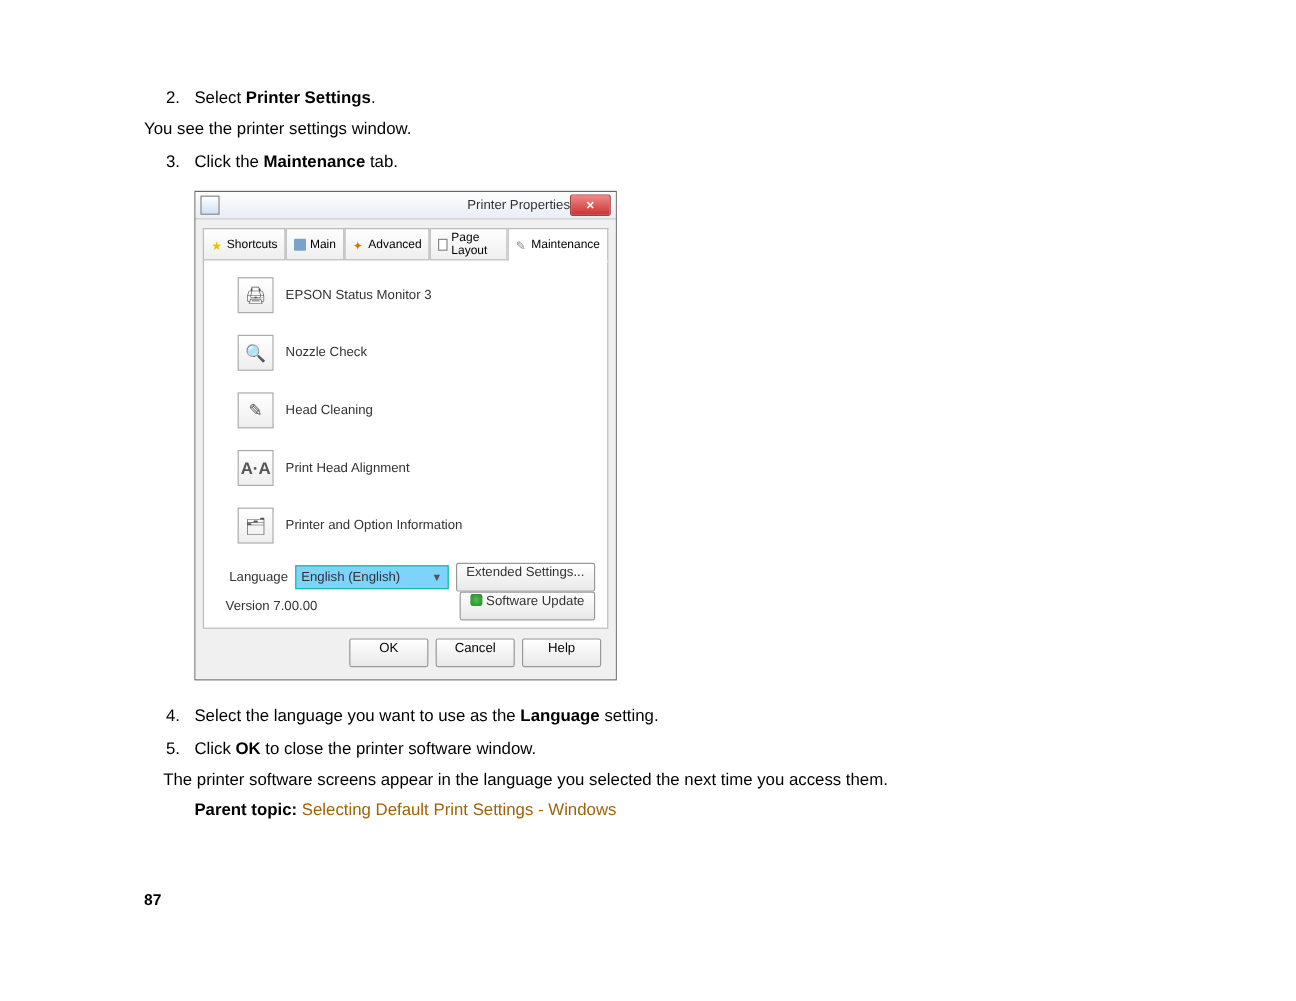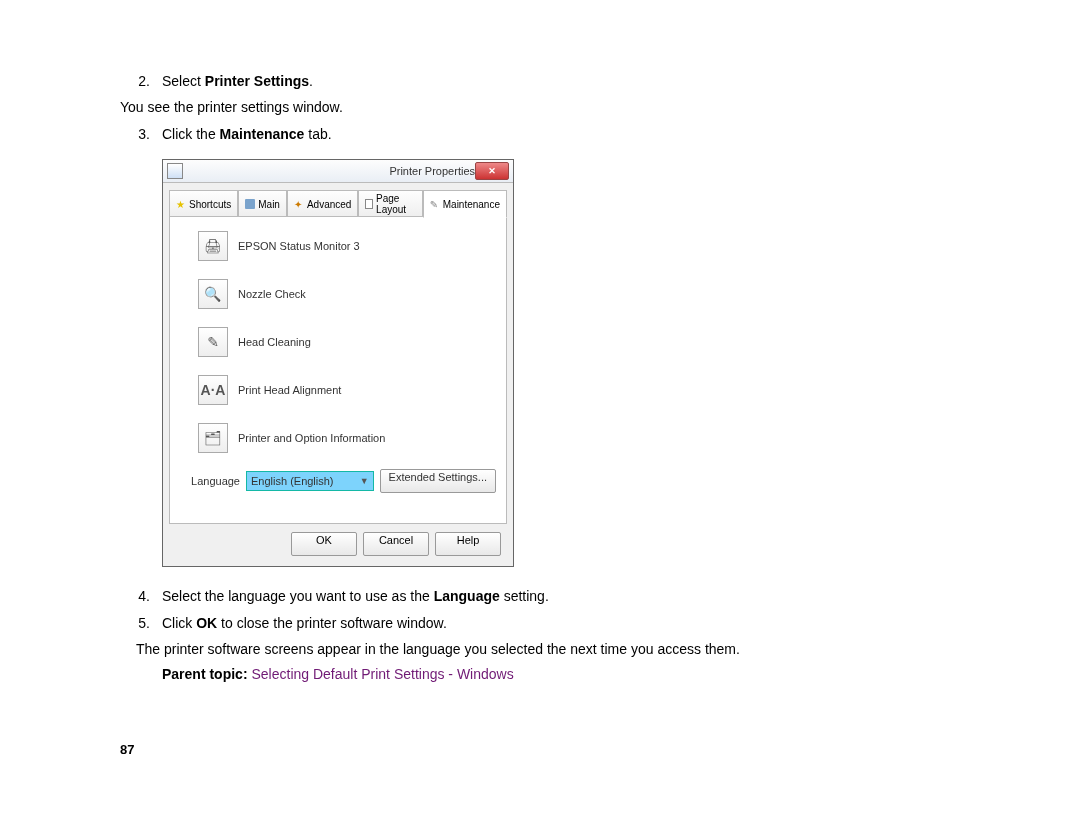--- a/index.html
+++ b/index.html
@@ -28,21 +28,21 @@
   .step-text {
     flex: 1;
   }
   .sub-text {
     line-height: 1.6;
     margin-bottom: 4px;
   }
   .bold { font-weight: bold; text-align: center; }
   .parent-topic { margin-top: 6px; margin-left: 42px; }
   .parent-topic .label { font-weight: bold; }
-  .parent-topic .link-text { color: #701a75; }
+  .parent-topic .link-text { color: #a16207; }
   .page-num { text-align: left; font-weight: bold; margin-top: 60px; font-size: 13px;}
 
   
   .screenshot-wrap {
     margin: 10px 0 18px 42px;
     border: 1px solid #666;
     display: inline-block;
     width: 350px;
     background: #fff;
   }
@@ -271,20 +271,27 @@
         <div class="lang-row">
           <label>Language</label>
           <div class="lang-select">
             <span>English (English)</span>
             <span class="dd">▼</span>
           </div>
           <div class="btn">
               <span>Extended Settings...</span>
             </div>
         </div>
+        <div class="ver-row">
+          <span class="vlabel">Version 7.00.00</span>
+          <div class="btn">
+            <span class="sw-ico"></span>
+            <span>Software Update</span>
+          </div>
+        </div>
       </div>
       <div class="dialog-btns">
         <div class="btn">
             <span>OK</span>
           </div>
         <div class="btn">
             <span>Cancel</span>
           </div>
         <div class="btn">
             <span>Help</span>

